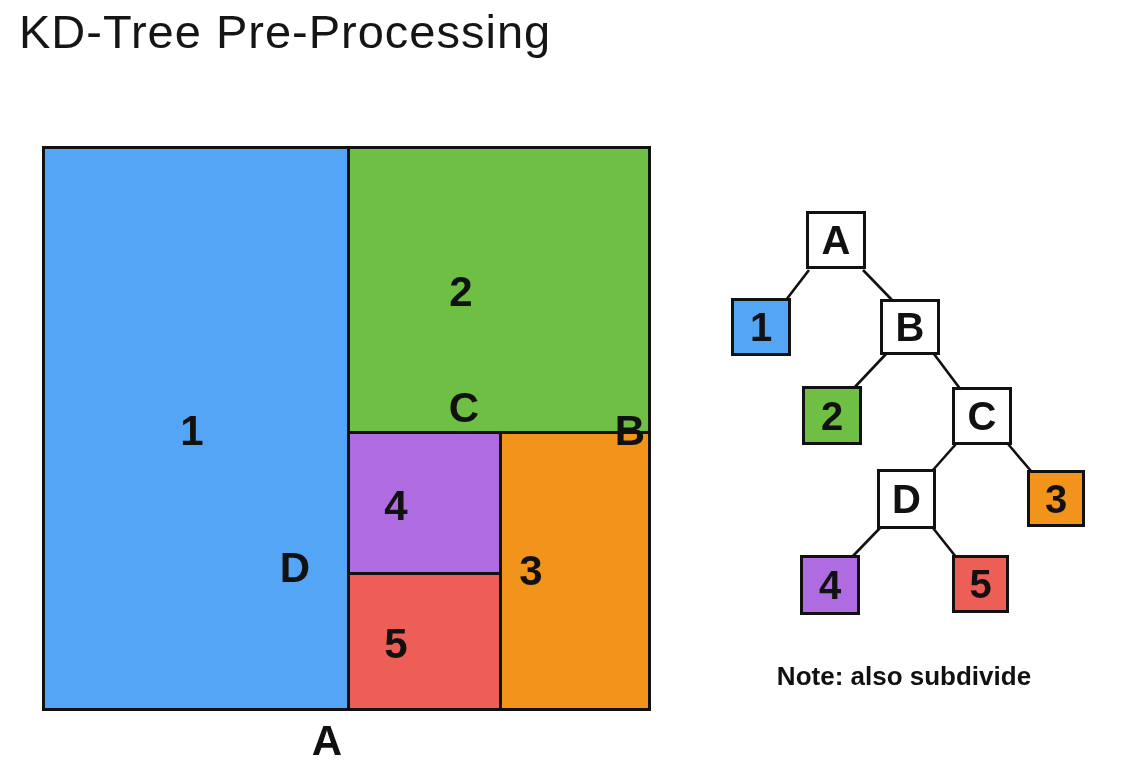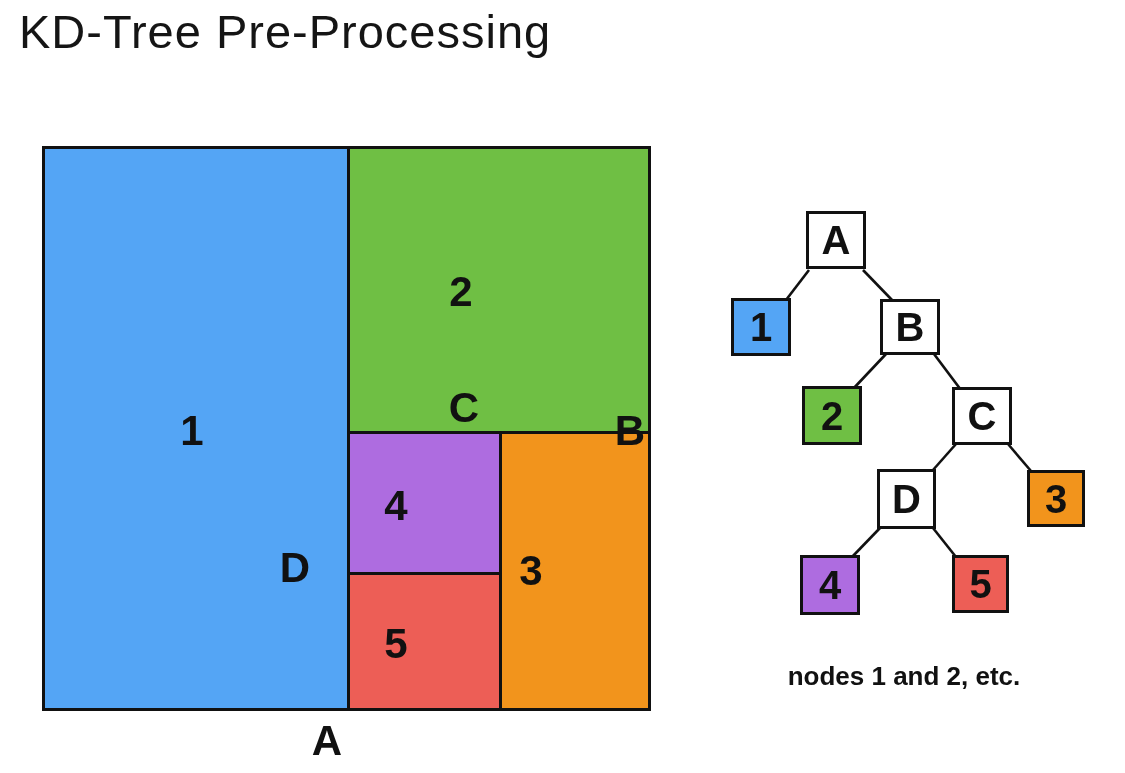--- a/index.html
+++ b/index.html
@@ -93,14 +93,14 @@
 <div class="tree-node" style="left: 731px; top: 298px; width: 60px; height: 58px; background-color: rgb(84, 165, 245);">1</div>
 <div class="tree-node" style="left:880px;top:299px;width:60px;height:56px;">B</div>
 <div class="tree-node" style="left: 802px; top: 386px; width: 60px; height: 59px; background-color: rgb(111, 191, 68);">2</div>
 <div class="tree-node" style="left:952px;top:387px;width:60px;height:58px;">C</div>
 <div class="tree-node" style="left:877px;top:469px;width:59px;height:60px;">D</div>
 <div class="tree-node" style="left: 1027px; top: 470px; width: 58px; height: 57px; background-color: rgb(242, 148, 28);">3</div>
 <div class="tree-node" style="left: 800px; top: 555px; width: 60px; height: 60px; background-color: rgb(174, 108, 224);">4</div>
 <div class="tree-node" style="left: 952px; top: 555px; width: 57px; height: 58px; background-color: rgb(237, 94, 86);">5</div>
 
 <div class="abs" id="note">
-  <div>nodes 1 and 2, etc.</div>
+  <div>Note: also subdivide</div>
 </div>
 
 </body></html>

